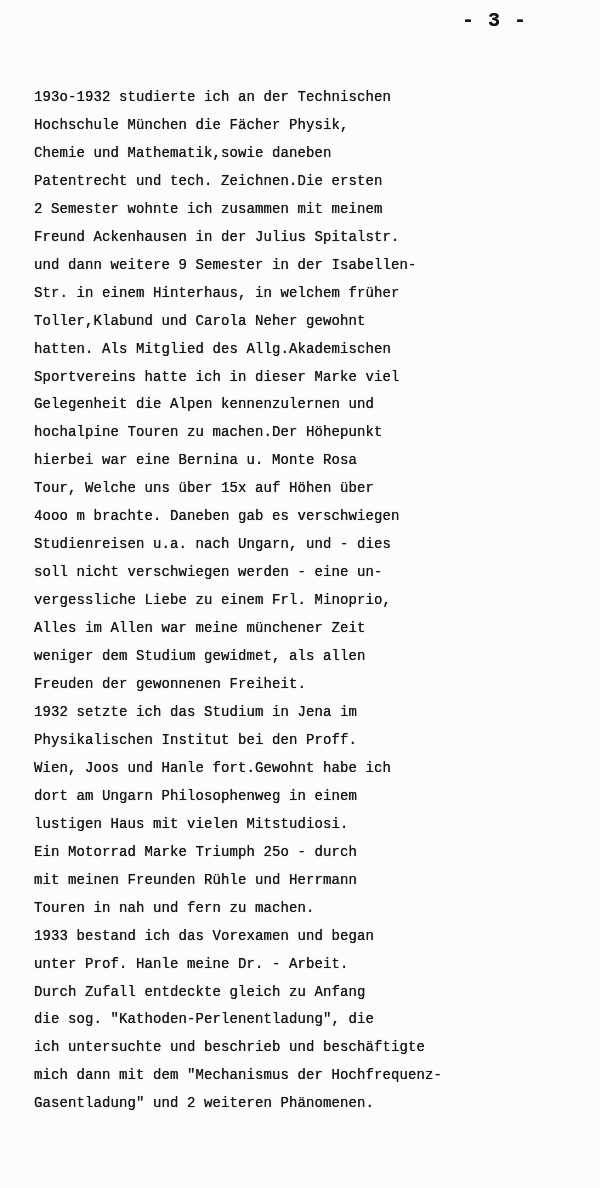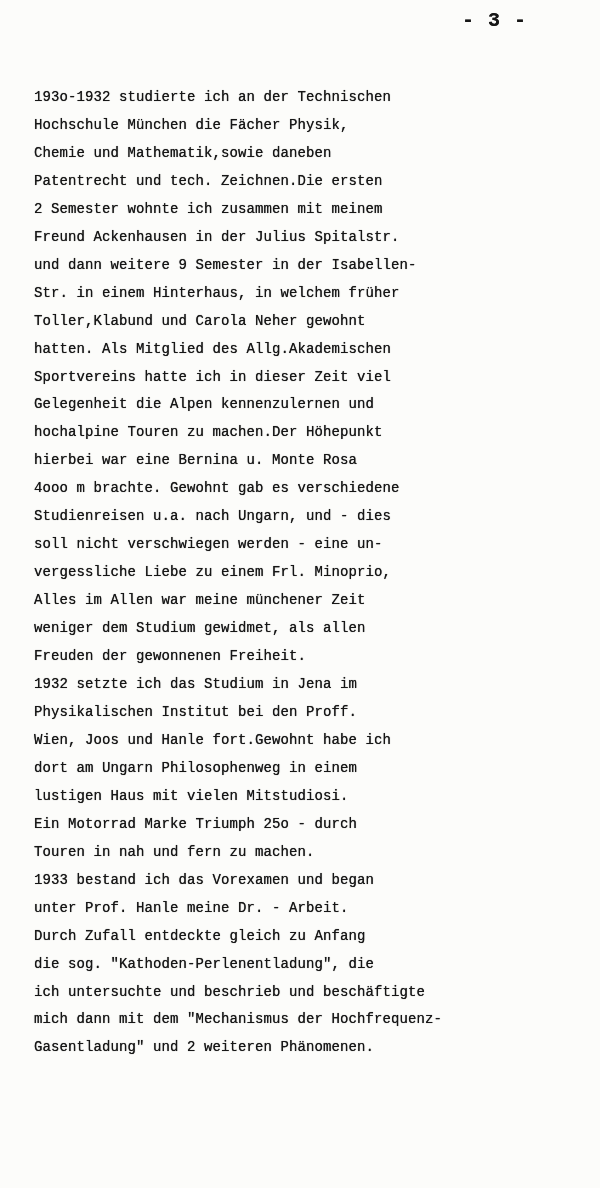--- a/index.html
+++ b/index.html
@@ -49,37 +49,39 @@
       <div class="line">193o-1932 studierte ich an der Technischen</div>
       <div class="line">Hochschule München die Fächer Physik,</div>
       <div class="line">Chemie und Mathematik,sowie daneben</div>
       <div class="line">Patentrecht und tech. Zeichnen.Die ersten</div>
       <div class="line">2 Semester wohnte ich zusammen mit meinem</div>
       <div class="line">Freund Ackenhausen in der Julius Spitalstr.</div>
       <div class="line">und dann weitere 9 Semester in der Isabellen-</div>
       <div class="line">Str. in einem Hinterhaus, in welchem früher</div>
       <div class="line">Toller,Klabund und Carola Neher gewohnt</div>
       <div class="line">hatten. Als Mitglied des Allg.Akademischen</div>
-      <div class="line">Sportvereins hatte ich in dieser Zeit viel</div>
+      <div class="line">Sportvereins hatte ich in dieser Marke viel</div>
       <div class="line">Gelegenheit die Alpen kennenzulernen und</div>
       <div class="line">hochalpine Touren zu machen.Der Höhepunkt</div>
       <div class="line">hierbei war eine Bernina u. Monte Rosa</div>
-      <div class="line">4ooo m brachte. Gewohnt gab es verschiedene</div>
+      <div class="line">Tour, Welche uns über 15x auf Höhen über</div>
+      <div class="line">4ooo m brachte. Daneben gab es verschwiegen</div>
       <div class="line">Studienreisen u.a. nach Ungarn, und - dies</div>
       <div class="line">soll nicht verschwiegen werden - eine un-</div>
       <div class="line">vergessliche Liebe zu einem Frl. Minoprio,</div>
       <div class="line">Alles im Allen war meine münchener Zeit</div>
       <div class="line">weniger dem Studium gewidmet, als allen</div>
       <div class="line">Freuden der gewonnenen Freiheit.</div>
       <div class="line">1932 setzte ich das Studium in Jena im</div>
       <div class="line">Physikalischen Institut bei den Proff.</div>
       <div class="line">Wien, Joos und Hanle fort.Gewohnt habe ich</div>
       <div class="line">dort am Ungarn Philosophenweg in einem</div>
       <div class="line">lustigen Haus mit vielen Mitstudiosi.</div>
       <div class="line">Ein Motorrad Marke Triumph 25o - durch</div>
+      <div class="line">mit meinen Freunden Rühle und Herrmann</div>
       <div class="line">Touren in nah und fern zu machen.</div>
       <div class="line">1933 bestand ich das Vorexamen und began</div>
       <div class="line">unter Prof. Hanle meine Dr. - Arbeit.</div>
       <div class="line">Durch Zufall entdeckte gleich zu Anfang</div>
       <div class="line">die sog. "Kathoden-Perlenentladung", die</div>
       <div class="line">ich untersuchte und beschrieb und beschäftigte</div>
       <div class="line">mich dann mit dem "Mechanismus der Hochfrequenz-</div>
       <div class="line">Gasentladung" und 2 weiteren Phänomenen.</div>
     </div>
 </div>

